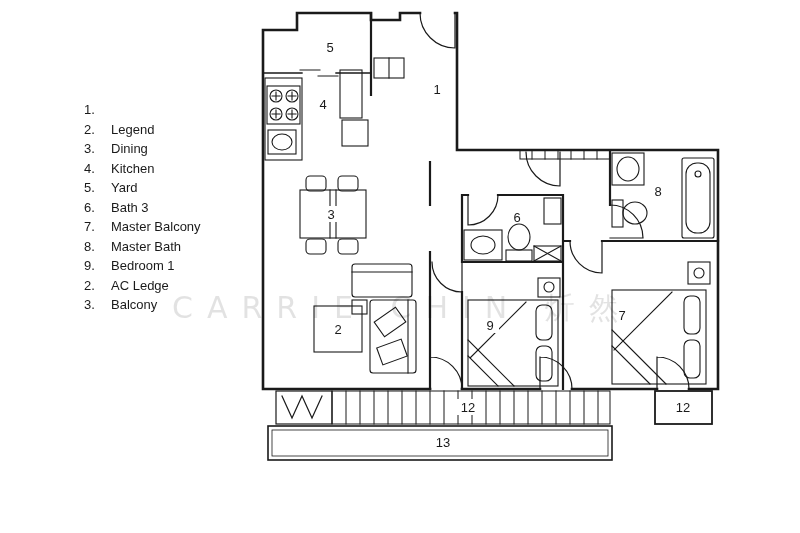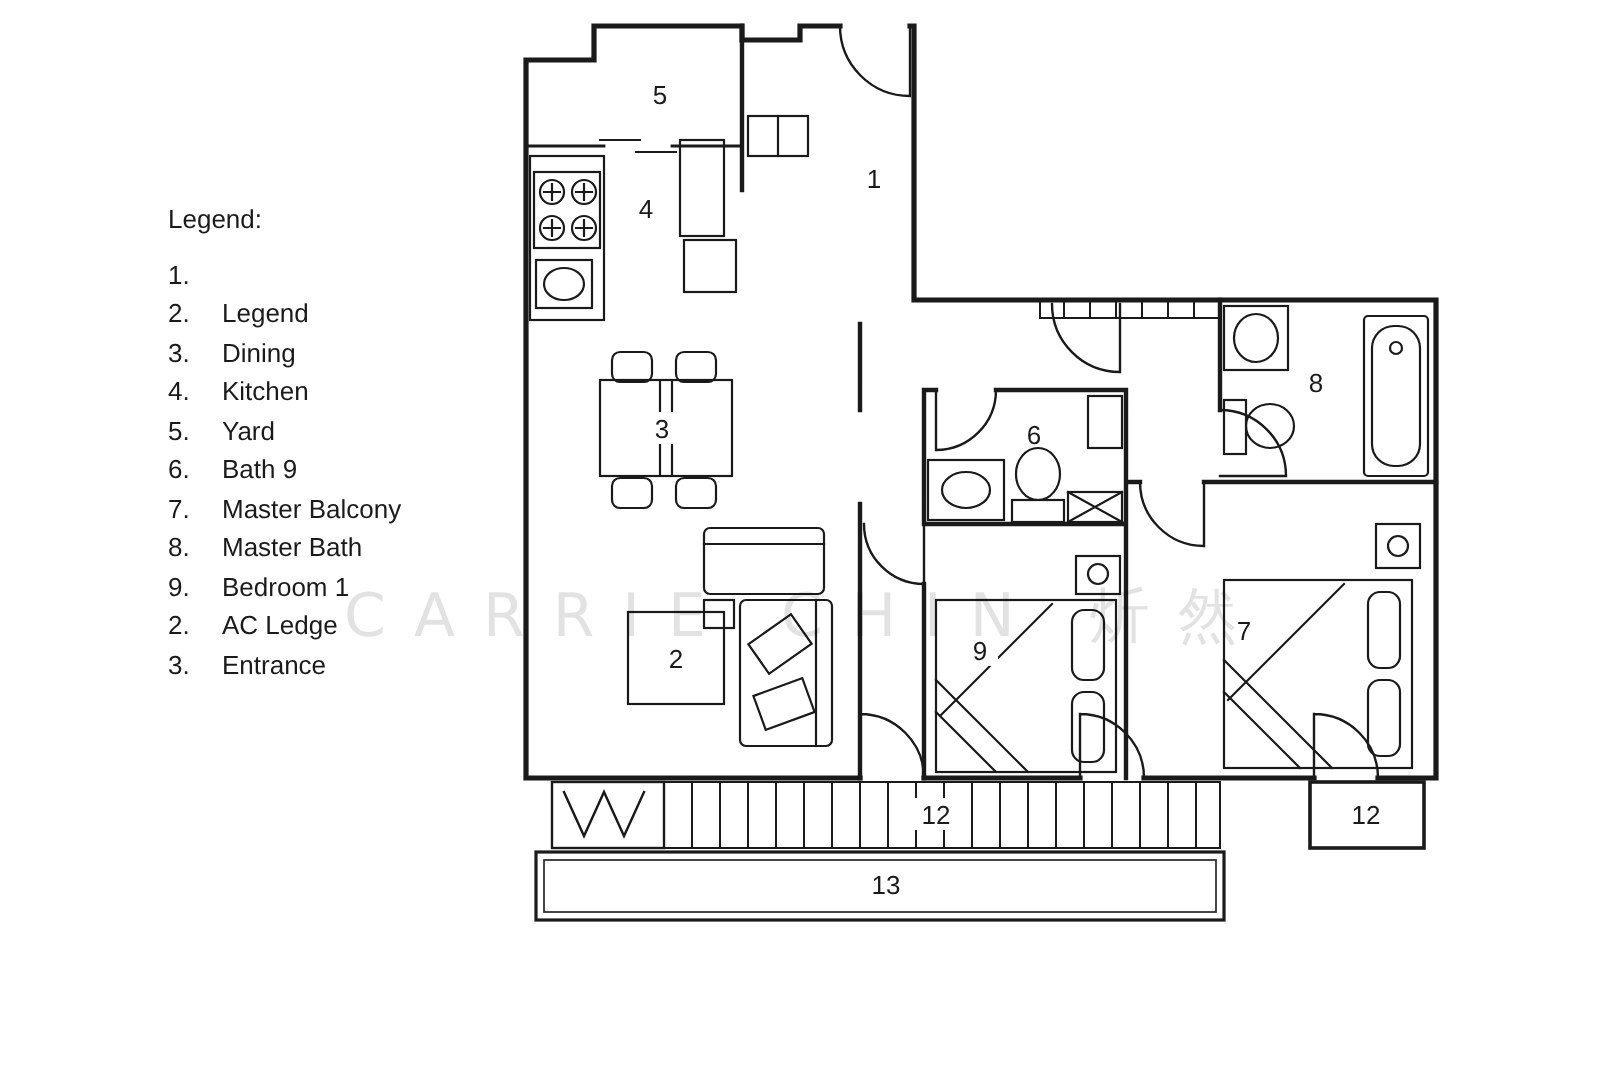--- a/index.html
+++ b/index.html
@@ -11,21 +11,20 @@
   .legend-list{list-style:none;margin:0;padding:0}
   .legend-row{display:flex}
   .legend-num{width:27px;flex:0 0 27px}
 </style>
 </head>
 <body>
 
 <div class="canvas">
 
   <div class="legend">
-    <div class="legend-title">Legend:</div>
     <ol class="legend-list">
       <li class="legend-row">
           <span class="legend-num">1.</span>
         </li>
       <li class="legend-row">
           <span class="legend-num">2.</span>
           <span class="legend-label">Legend</span>
         </li>
       <li class="legend-row">
           <span class="legend-num">3.</span>
@@ -34,41 +33,41 @@
       <li class="legend-row">
           <span class="legend-num">4.</span>
           <span class="legend-label">Kitchen</span>
         </li>
       <li class="legend-row">
           <span class="legend-num">5.</span>
           <span class="legend-label">Yard</span>
         </li>
       <li class="legend-row">
           <span class="legend-num">6.</span>
-          <span class="legend-label">Bath 9</span>
+          <span class="legend-label">Bath 3</span>
         </li>
       <li class="legend-row">
           <span class="legend-num">7.</span>
           <span class="legend-label">Master Balcony</span>
         </li>
       <li class="legend-row">
           <span class="legend-num">8.</span>
           <span class="legend-label">Master Bath</span>
         </li>
       <li class="legend-row">
           <span class="legend-num">9.</span>
           <span class="legend-label">Bedroom 1</span>
         </li>
       <li class="legend-row">
           <span class="legend-num">2.</span>
           <span class="legend-label">AC Ledge</span>
         </li>
       <li class="legend-row">
           <span class="legend-num">3.</span>
-          <span class="legend-label">Entrance</span>
+          <span class="legend-label">Balcony</span>
         </li>
     </ol>
   </div>
 
   <svg class="plan-svg" width="800" height="533" viewBox="0 0 800 533">
 
     <g stroke="#1a1a1a" fill="none" stroke-linecap="square">
 
       <path stroke-width="2.6" d="M263 30 H297 V13 H371 V20 H400 V13 H420 M455 13 H457 V150 H718 V389 H689 M657 389 H572 M540 389 H462 M430 389 H263 V30"></path>
       <path stroke-width="2.2" d="M371 13 V95

